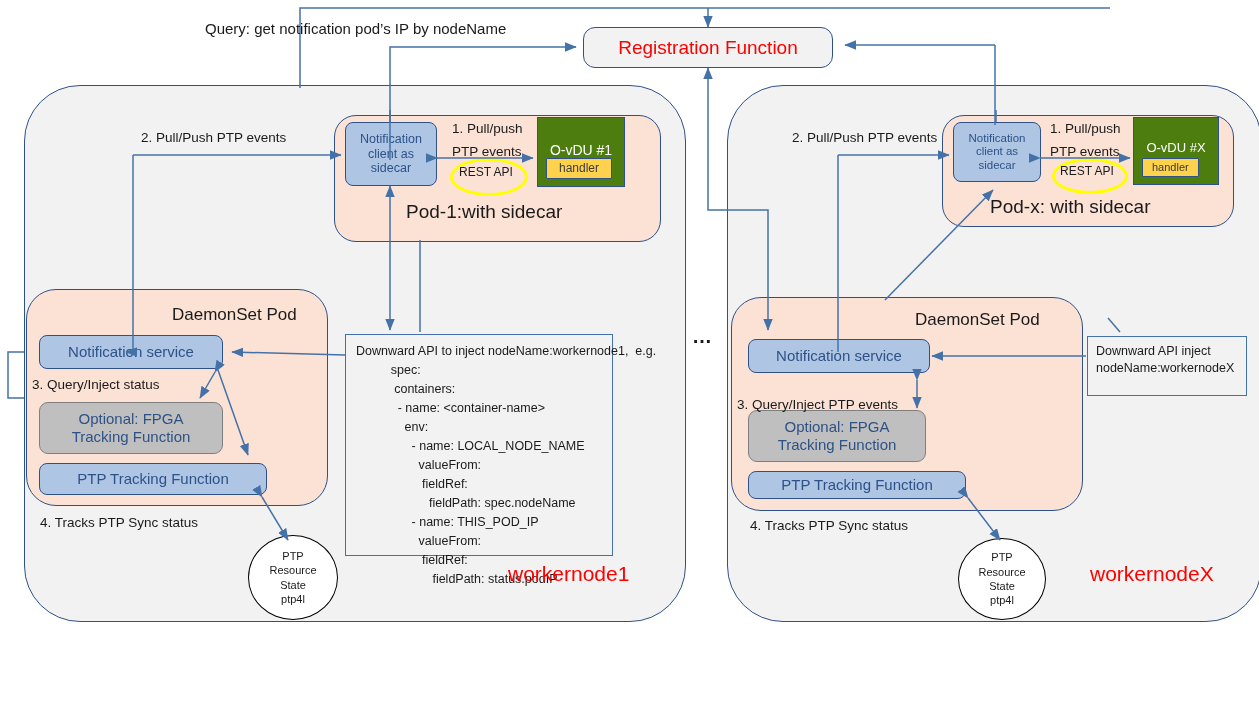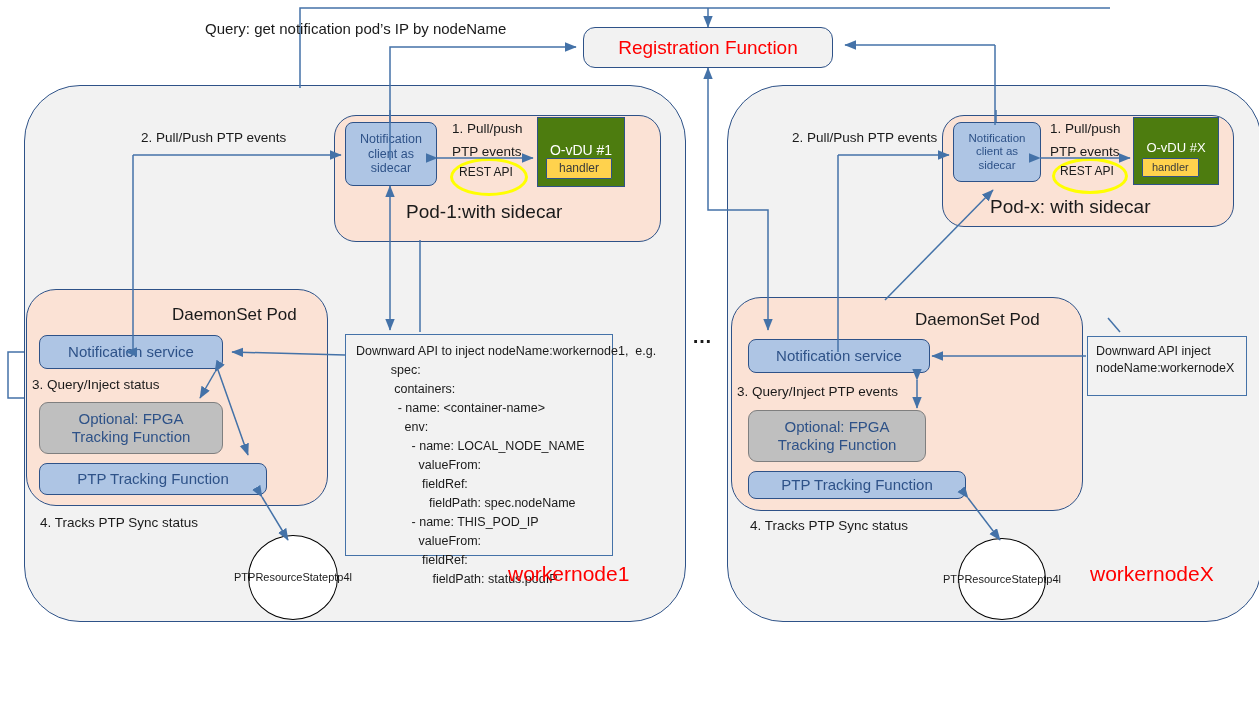--- a/index.html
+++ b/index.html
@@ -160,21 +160,21 @@
     font-size:12.5px;
     line-height:1.35;
     white-space:pre;
   }
   .ptp-circle{
     position:absolute;
     border:1.6px solid #000000;
     border-radius:50%;
     background:#ffffff;
     display:flex;
-    flex-direction:row;
+    flex-direction:column;
     align-items:center;
     justify-content:center;
     color:#1a1a1a;
     font-size:11px;
     line-height:1.3;
     z-index:4;
     box-sizing:border-box;
   }
   .rest-ellipse{
     position:absolute;
@@ -376,21 +376,21 @@
   </div>
 
   <div class="pod-title" style="left:990px; top:196px;">Pod-x: with sidecar</div>
 
   <div class="daemon-pod" style="left:731px; top:297px; width:350px; height:212px;"></div>
 
   <div class="daemon-title" style="left:915px; top:310px;">DaemonSet  Pod</div>
 
   <div class="blue-box" style="left:748px; top:339px; width:182px; height:34px; font-size:15px;">Notification service</div>
 
-  <div class="step-label" style="left:737px; top:384px;text-align:right;">3. Query/Inject PTP events</div>
+  <div class="step-label" style="left:737px; top:397px;text-align:right;">3. Query/Inject PTP events</div>
 
   <div class="gray-box" style="left:748px; top:410px; width:178px; height:52px; font-size:15px;">
     <span>Optional: FPGA</span>
     <span>Tracking Function</span>
   </div>
 
   <div class="blue-box" style="left:748px; top:471px; width:218px; height:28px; font-size:15px;">PTP Tracking Function</div>
 
   <div class="step-label" style="left:750px; top:518px;">4. Tracks PTP Sync status</div>
 

